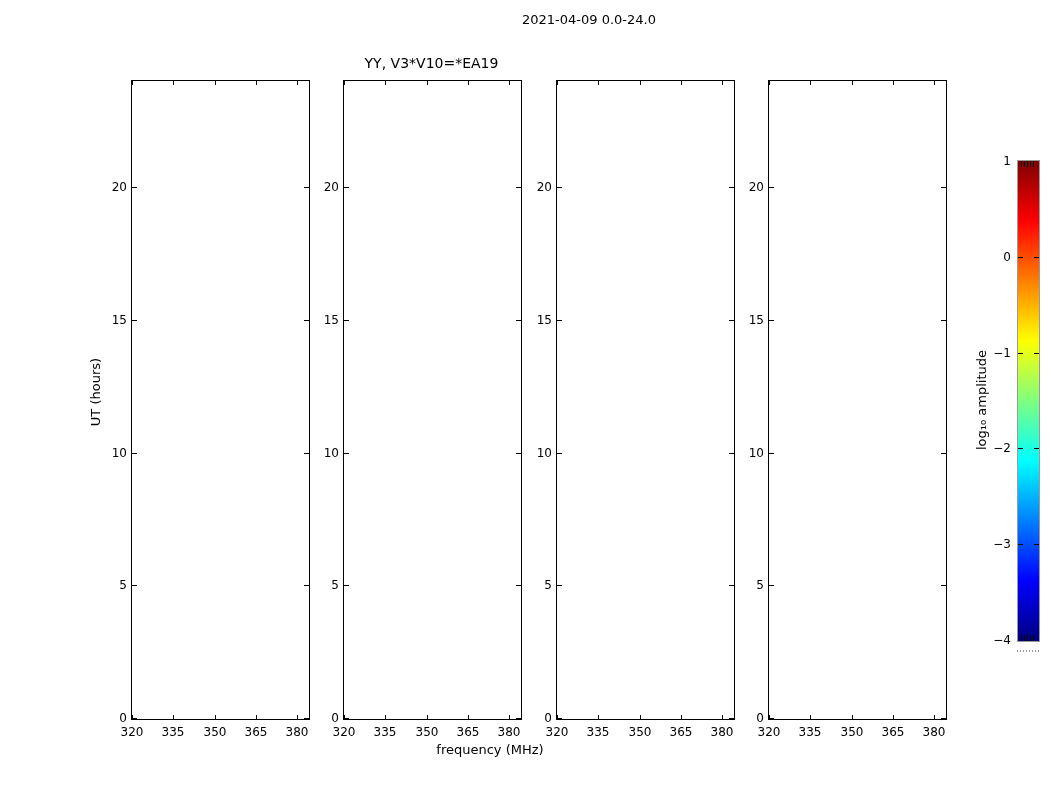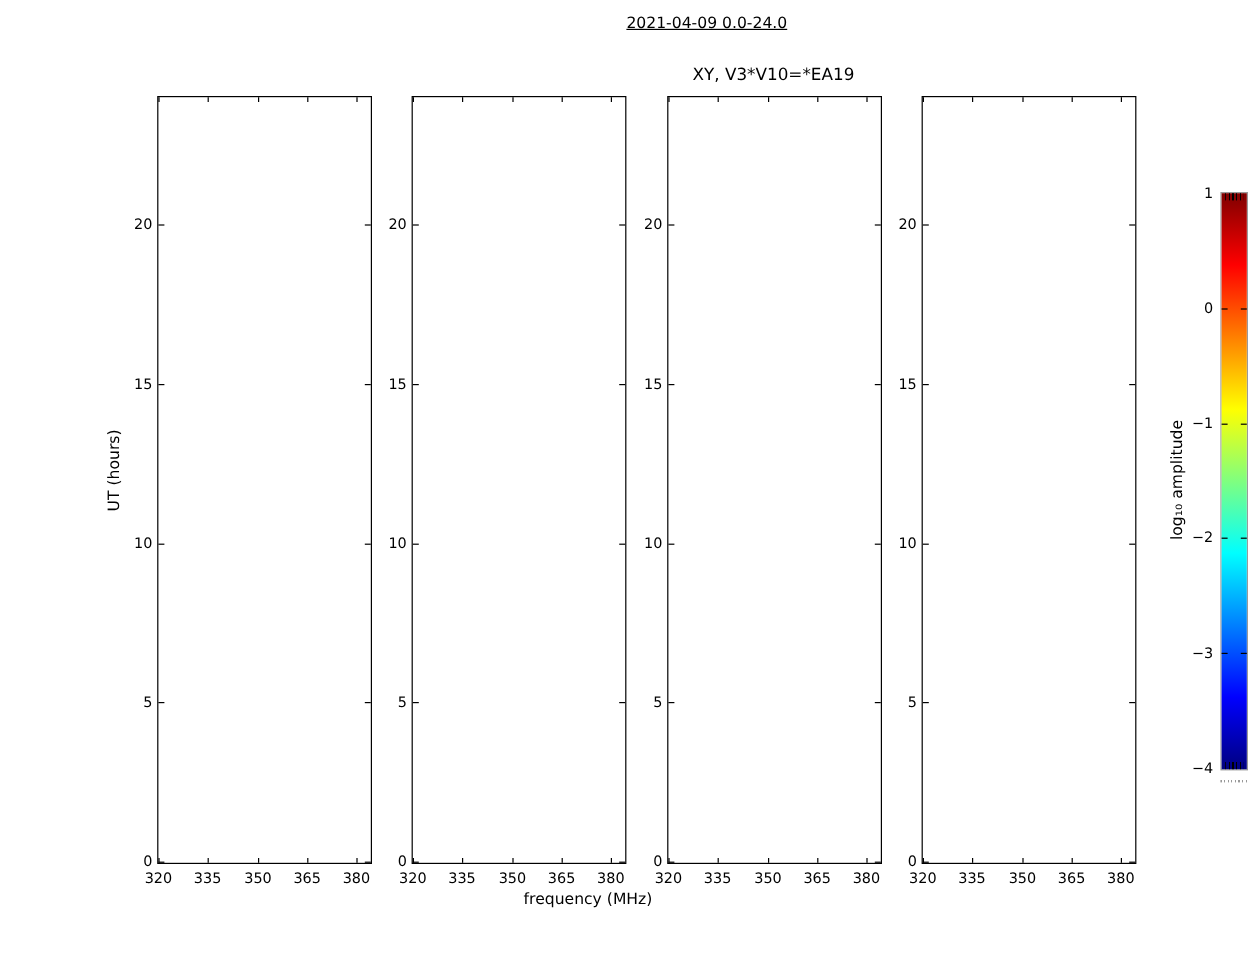--- a/index.html
+++ b/index.html
@@ -3,21 +3,21 @@
 <meta charset="utf-8">
 <style>
   html,body{margin:0;padding:0;background:#fff;}
   .fig{
     position:relative; width:1050px; height:800px; background:#fff;
     font-family:"DejaVu Sans","Liberation Sans",sans-serif; color:#000;
     overflow:hidden;
   }
   .fig-title{
     position:absolute; left:389px; top:12px; width:400px;
-    text-align:center; font-size:13px; line-height:16px;text-decoration:underline;
+    text-align:center; font-size:13px; line-height:16px;
   }
   .panel-title{
     position:absolute; top:55px; width:217px; text-align:center;
     font-size:14px; line-height:17px; white-space:nowrap;
   }
   .plot-box{
     position:absolute; top:80px; width:177px; height:638px;
     border:1px solid #000; background:#fff;
   }
   .tick{ position:absolute; background:#000; }
@@ -57,21 +57,21 @@
     transform:rotate(-90deg); white-space:nowrap;
   }
 </style>
 </head>
 <body>
 
 <div class="fig">
 
   <div class="fig-title">2021-04-09 0.0-24.0</div>
 
-  <div class="panel-title" style="left:536px">XY, V3*V10=*EA19</div>
+  <div class="panel-title" style="left:323px">YY, V3*V10=*EA19</div>
 
   <div class="plot-box" style="left:131px">
       <div class="tick" style="left: 0px; top: 0px; width: 1px; height: 4px;"></div>
       <div class="tick" style="left: 0px; bottom: 0px; width: 1px; height: 4px;"></div>
       <div class="tick-label x-tick-label" style="left: -16px; top: 644px; width: 32px;">320</div>
       <div class="tick" style="left: 41px; top: 0px; width: 1px; height: 4px;"></div>
       <div class="tick" style="left: 41px; bottom: 0px; width: 1px; height: 4px;"></div>
       <div class="tick-label x-tick-label" style="left: 25px; top: 644px; width: 32px;">335</div>
       <div class="tick" style="left: 83px; top: 0px; width: 1px; height: 4px;"></div>
       <div class="tick" style="left: 83px; bottom: 0px; width: 1px; height: 4px;"></div>

